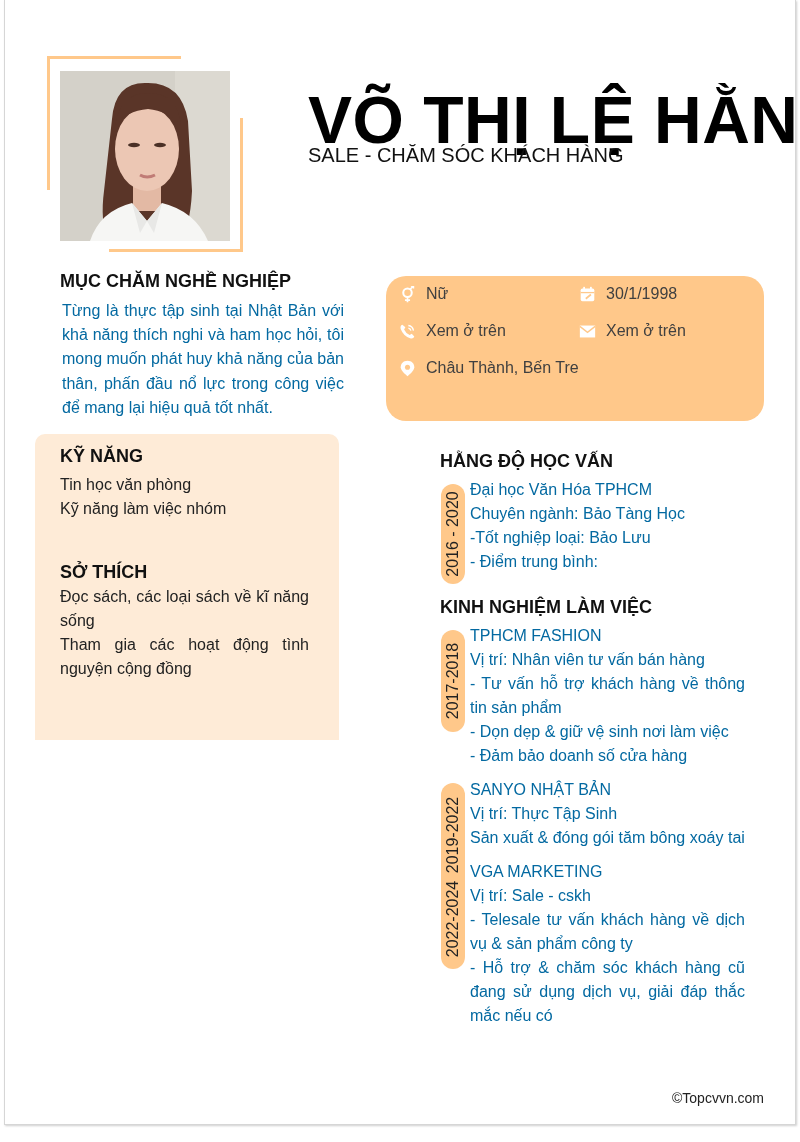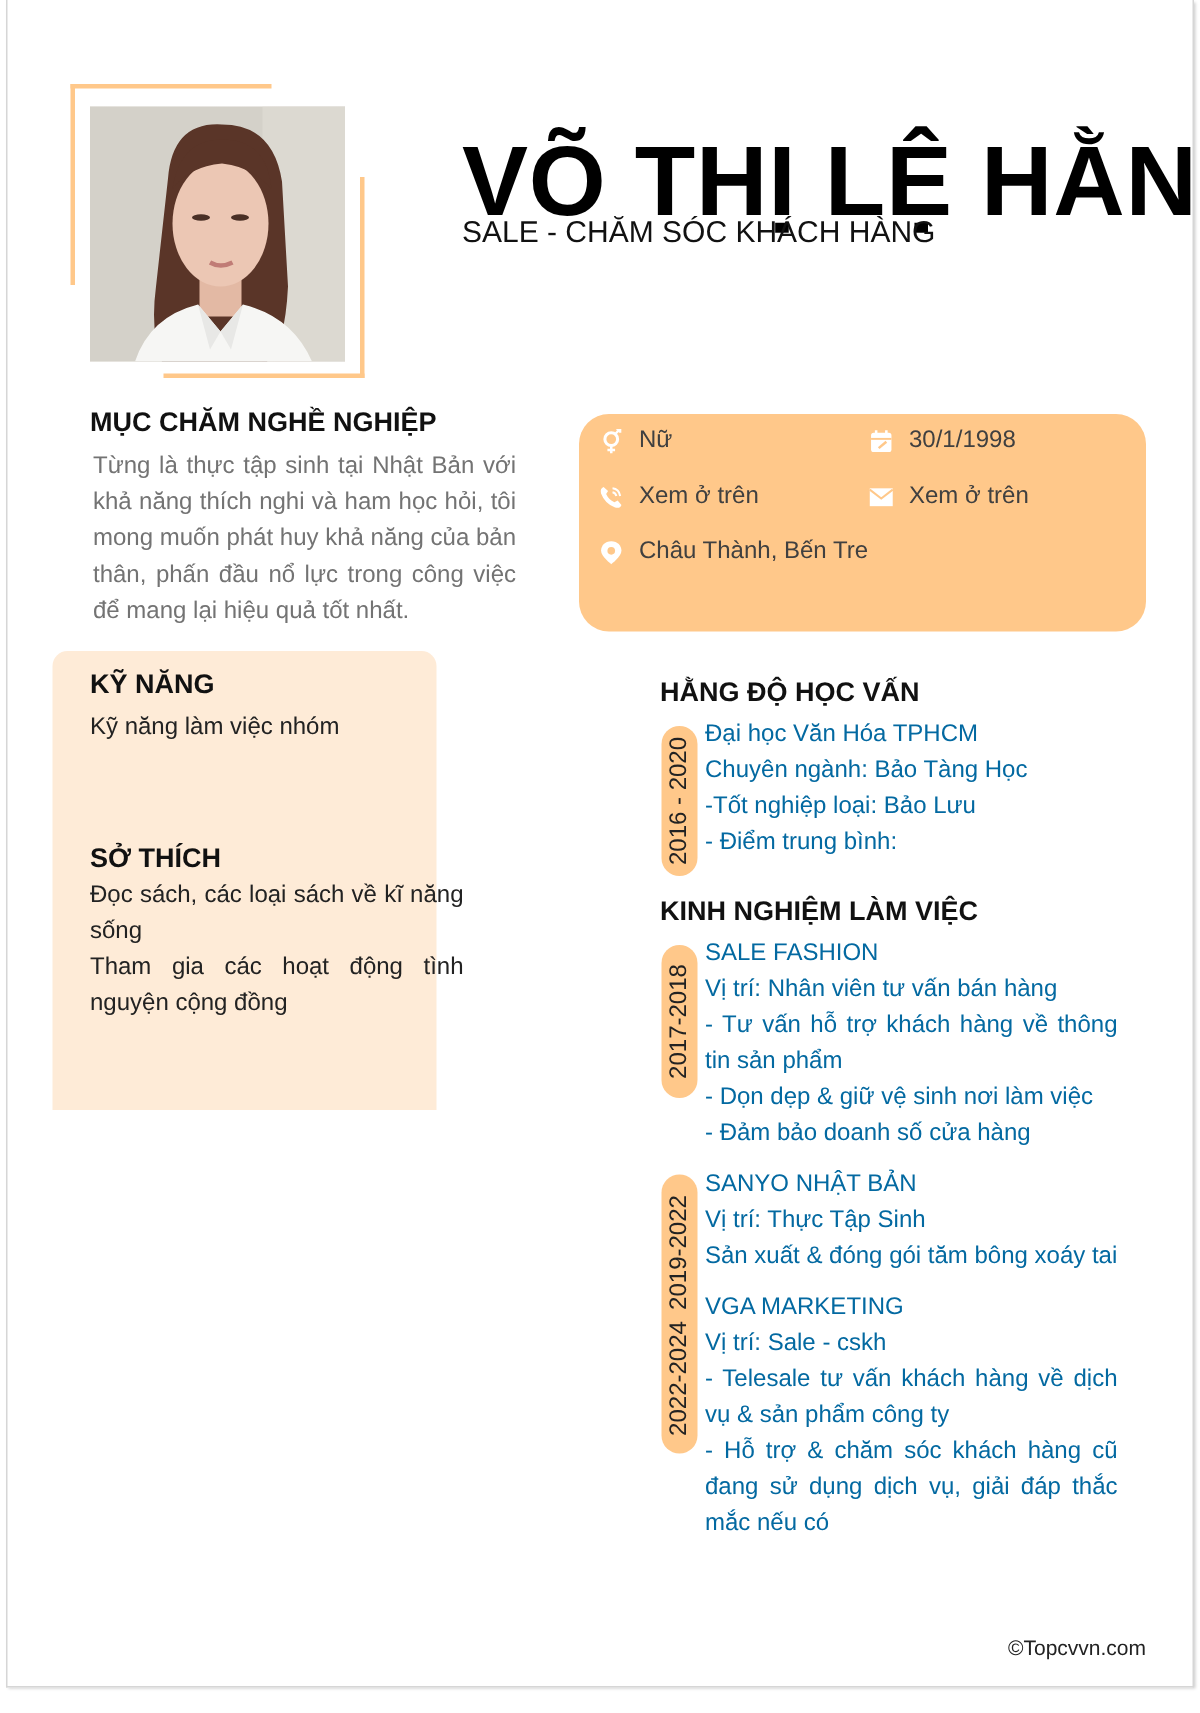--- a/index.html
+++ b/index.html
@@ -14,29 +14,29 @@
               border-right: 3px solid #ffc88a; border-bottom: 3px solid #ffc88a; box-sizing: border-box; }
   .photo { position: absolute; left: 60px; top: 71px; width: 170px; height: 170px; overflow: hidden;
            background: linear-gradient(90deg, #cfccc3 0%, #d9d6ce 60%, #d3d0c8 100%); }
   .name { position: absolute; left: 308px; top: 82px; font-size: 66px; font-weight: bold;
           letter-spacing: 0.5px; color: #000; white-space: nowrap; }
   .role { position: absolute; left: 308px; top: 144px; font-size: 20px; color: #111; white-space: nowrap; }
 
   .sec-title { font-weight: bold; font-size: 18px; color: #111; white-space: nowrap; }
   .objective-title { position: absolute; left: 60px; top: 271px; }
   .objective-text { position: absolute; left: 62px; top: 299px; width: 282px; font-size: 16px;
-                    line-height: 24.2px; text-align: justify; color: #737373; }
+                    line-height: 24.2px; text-align: justify; color: #0369a1; }
 
   .info-box { position: absolute; left: 386px; top: 276px; width: 378px; height: 145px;
               background: #ffc88a; border-radius: 20px; }
   .info-item { position: absolute; display: flex; align-items: center; font-size: 16px; color: #404040; white-space: nowrap; }
   .info-item .ic { width: 18px; height: 18px; margin-right: 10px; display: inline-flex; align-items: center; justify-content: center; }
   .info-item svg { width: 17px; height: 17px; }
 
-  .side-box { position: absolute; left: 35px; top: 434px; width: 256px; height: 306px;
+  .side-box { position: absolute; left: 35px; top: 434px; width: 304px; height: 306px;
               background: #feebd7; border-radius: 10px 10px 0 0; }
   .side-box .sec-title { position: absolute; left: 25px; }
   .side-box .list { position: absolute; left: 25px; width: 249px; font-size: 16px; line-height: 24px; color: #222; }
   .side-box .list div { text-align: justify; }
 
   .edu-title { position: absolute; left: 440px; top: 451px; }
   .exp-title { position: absolute; left: 440px; top: 597px; }
   .badge { position: absolute; left: 441px; width: 24px; background: #ffc88a; border-radius: 12px; overflow: hidden; }
   .badge span { position: absolute; left: 50%; top: 50%; transform: translate(-50%, -50%) rotate(-90deg);
                 white-space: nowrap; font-size: 16px; color: #222; }
@@ -130,20 +130,21 @@
           <circle cx="10" cy="8.5" r="3" fill="#ffc88a"></circle>
         </svg>
     </span>
     <span>Châu Thành, Bến Tre</span>
   </div>
 </div>
 
 <div class="side-box">
   <div class="sec-title" style="top:12px;">KỸ NĂNG</div>
   <div class="list" style="top:39px;">
+    <div>Tin học văn phòng</div>
     <div>Kỹ năng làm việc nhóm</div>
   </div>
   <div class="sec-title" style="top:128px;">SỞ THÍCH</div>
   <div class="list" style="top:151px;">
     <div>Đọc sách, các loại sách về kĩ năng sống</div>
     <div>Tham gia các hoạt động tình nguyện cộng đồng</div>
   </div>
 </div>
 
 <div class="sec-title edu-title">HẰNG ĐỘ HỌC VẤN</div>
@@ -156,21 +157,21 @@
   <div>-Tốt nghiệp loại: Bảo Lưu</div>
   <div>- Điểm trung bình:</div>
 </div>
 
 <div class="sec-title exp-title">KINH NGHIỆM LÀM VIỆC</div>
 
 <div class="badge" style="top:630px; height:102px;">
   <span>2017-2018</span>
 </div>
 <div class="entry" style="top:624px;">
-  <div>SALE FASHION</div>
+  <div>TPHCM FASHION</div>
   <div>Vị trí: Nhân viên tư vấn bán hàng</div>
   <div>- Tư vấn hỗ trợ khách hàng về thông tin sản phẩm</div>
   <div>- Dọn dẹp &amp; giữ vệ sinh nơi làm việc</div>
   <div>- Đảm bảo doanh số cửa hàng</div>
 </div>
 
 <div class="badge" style="top:783px; height:186px;">
   <span style="top:28%;">2019-2022</span>
   <span style="top:73%;">2022-2024</span>
 </div>

